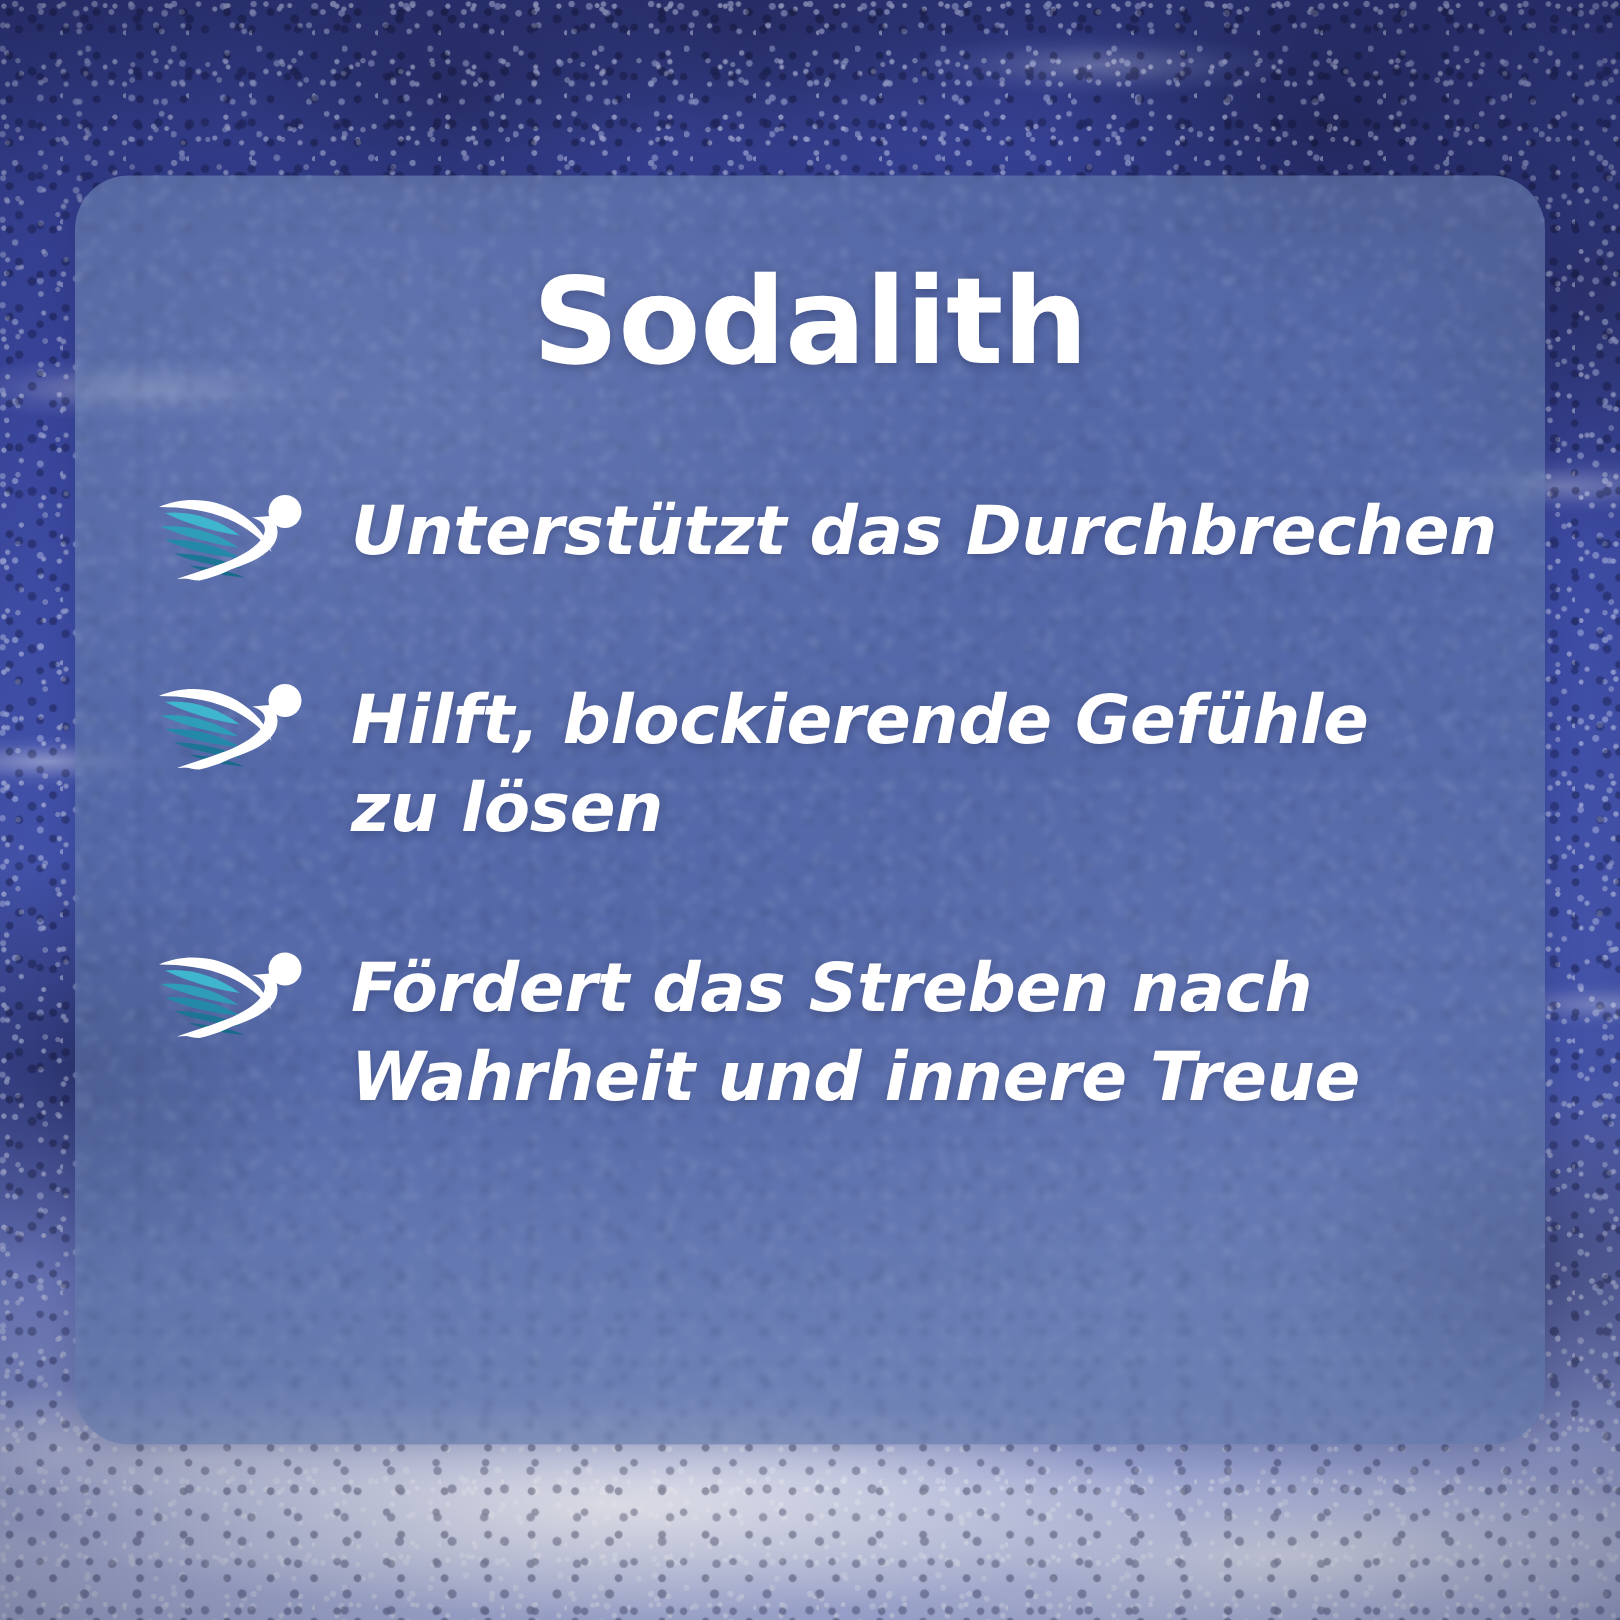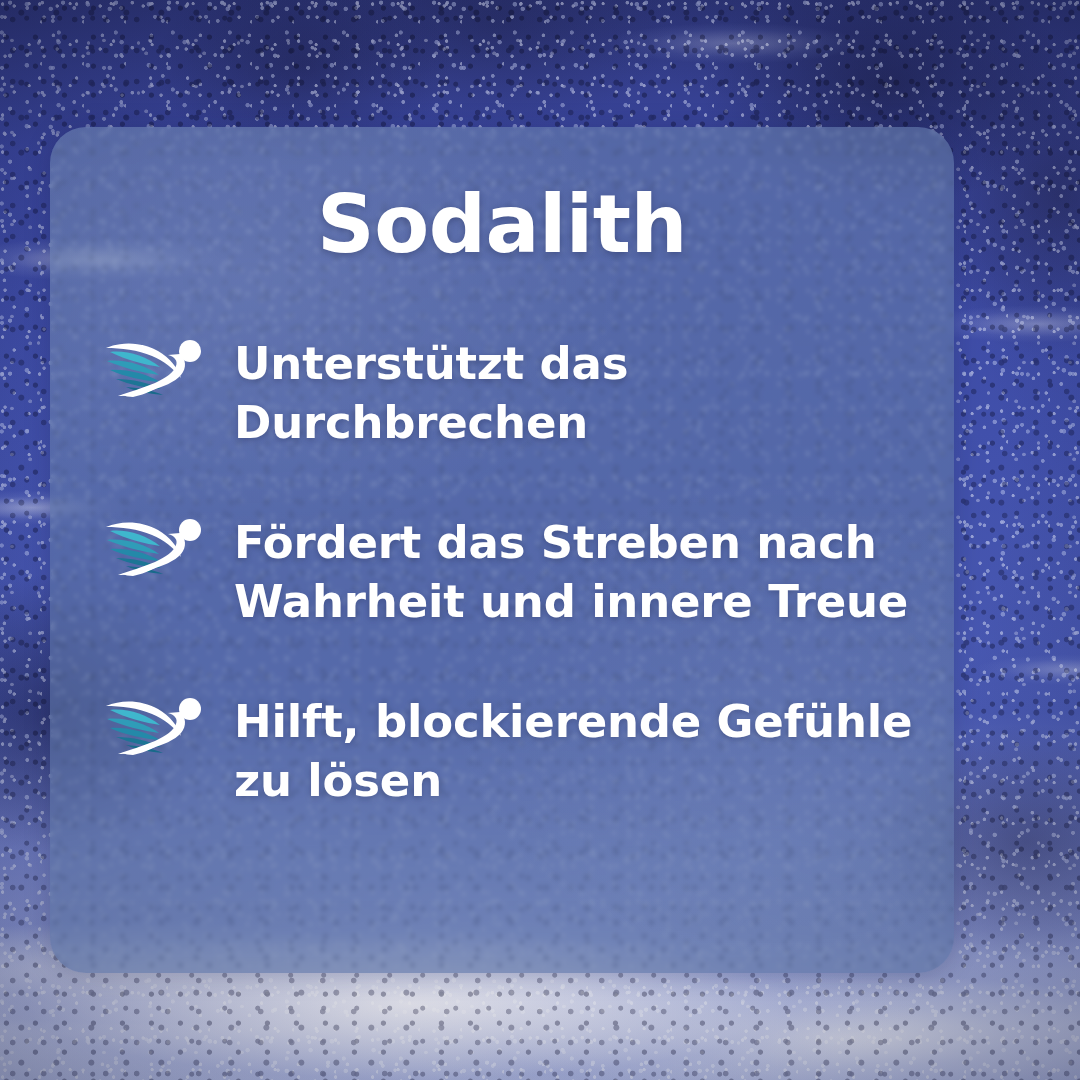--- a/index.html
+++ b/index.html
@@ -97,22 +97,22 @@
   .stone-vignette {
     position: absolute;
     inset: 0;
     background: radial-gradient(ellipse 78% 70% at 50% 45%, rgba(0,0,0,0) 55%, rgba(14,16,46,0.34) 100%);
   }
 
   
   .card {
     position: absolute;
     left: 50px;
-    top: 127px;
-    width: 904px;
+    top: 117px;
+    width: 980px;
     height: 846px;
     border-radius: 36px;
     background: rgba(96,118,168,0.62);
     backdrop-filter: blur(2px);
     box-shadow: 0 2px 26px rgba(18,22,58,0.22);
     box-sizing: border-box;
     padding: 0;
     overflow: hidden;
   }
   .card-sheen {
@@ -171,20 +171,21 @@
 
   .bullet-text {
     color: #ffffff;
     font-size: 45px;
     font-weight: 700;
     line-height: 1.32;
     letter-spacing: -0.2px;
     text-shadow: 0 2px 6px rgba(24,30,66,0.30);
     max-width: 790px;
     padding-top: 2px;
+    font-style: italic;
   }
 </style>
 </head>
 <body>
 
 <div id="poster">
 
   <div class="stone-bg"></div>
   <div class="stone-grain"></div>
   <div class="stone-grain-dark"></div>
@@ -213,20 +214,41 @@
               <path d="M78 20 C84 25 85 34 79 41 C73 48 61 53 47 57 C35 60 24 62 16 62 C27 58 41 54 53 49 C64 44 72 38 74 32 C76 27 73 23 66 21 Z" fill="#ffffff"></path>
 
               <path d="M20 61 C34 58 50 54 62 48 C56 55 44 60 31 63 C27 63 23 62 20 61 Z" fill="#ffffff"></path>
 
               <circle cx="88" cy="17" r="11" fill="#ffffff"></circle>
             </svg>
           </span>
           <div class="bullet-text">
             <span>Unterstützt das Durchbrechen</span>
             <br>
+          </div>
+        </div>
+
+        <div class="bullet">
+          <span class="bullet-icon">
+            <svg viewBox="0 0 104 66" xmlns="http://www.w3.org/2000/svg" aria-hidden="true">
+              <path d="M8 18 C24 16 44 22 58 33 C44 31 24 26 8 18 Z" fill="#3fb6cd"></path>
+              <path d="M5 27 C22 25 43 31 57 41 C42 39 21 34 5 27 Z" fill="#2f9cb8"></path>
+              <path d="M8 36 C25 35 45 40 58 48 C43 47 23 43 8 36 Z" fill="#2489a9"></path>
+              <path d="M14 45 C30 45 48 49 59 55 C45 54 28 51 14 45 Z" fill="#1d7595"></path>
+              <path d="M24 53 C38 54 52 57 61 61 C49 60 35 58 24 53 Z" fill="#186a8a"></path>
+              <path d="M4 14 C20 7 40 8 56 17 C68 24 76 34 79 44 C72 35 62 27 50 22 C36 16 19 14 4 14 Z" fill="#ffffff"></path>
+              <path d="M78 20 C84 25 85 34 79 41 C73 48 61 53 47 57 C35 60 24 62 16 62 C27 58 41 54 53 49 C64 44 72 38 74 32 C76 27 73 23 66 21 Z" fill="#ffffff"></path>
+              <path d="M20 61 C34 58 50 54 62 48 C56 55 44 60 31 63 C27 63 23 62 20 61 Z" fill="#ffffff"></path>
+              <circle cx="88" cy="17" r="11" fill="#ffffff"></circle>
+            </svg>
+          </span>
+          <div class="bullet-text">
+            <span>Hilft, blockierende Gefühle</span>
+            <br>
+            <span>zu lösen</span>
           </div>
         </div>
 
         <div class="bullet">
           <span class="bullet-icon">
             <svg viewBox="0 0 104 66" xmlns="http://www.w3.org/2000/svg" aria-hidden="true">
               <path d="M8 18 C24 16 44 22 58 33 C44 31 24 26 8 18 Z" fill="#3fb6cd"></path>
               <path d="M5 27 C22 25 43 31 57 41 C42 39 21 34 5 27 Z" fill="#2f9cb8"></path>
               <path d="M8 36 C25 35 45 40 58 48 C43 47 23 43 8 36 Z" fill="#2489a9"></path>
               <path d="M14 45 C30 45 48 49 59 55 C45 54 28 51 14 45 Z" fill="#1d7595"></path>
@@ -237,37 +259,16 @@
               <circle cx="88" cy="17" r="11" fill="#ffffff"></circle>
             </svg>
           </span>
           <div class="bullet-text">
             <span>Fördert das Streben nach</span>
             <br>
             <span>Wahrheit und innere Treue</span>
           </div>
         </div>
 
-        <div class="bullet">
-          <span class="bullet-icon">
-            <svg viewBox="0 0 104 66" xmlns="http://www.w3.org/2000/svg" aria-hidden="true">
-              <path d="M8 18 C24 16 44 22 58 33 C44 31 24 26 8 18 Z" fill="#3fb6cd"></path>
-              <path d="M5 27 C22 25 43 31 57 41 C42 39 21 34 5 27 Z" fill="#2f9cb8"></path>
-              <path d="M8 36 C25 35 45 40 58 48 C43 47 23 43 8 36 Z" fill="#2489a9"></path>
-              <path d="M14 45 C30 45 48 49 59 55 C45 54 28 51 14 45 Z" fill="#1d7595"></path>
-              <path d="M24 53 C38 54 52 57 61 61 C49 60 35 58 24 53 Z" fill="#186a8a"></path>
-              <path d="M4 14 C20 7 40 8 56 17 C68 24 76 34 79 44 C72 35 62 27 50 22 C36 16 19 14 4 14 Z" fill="#ffffff"></path>
-              <path d="M78 20 C84 25 85 34 79 41 C73 48 61 53 47 57 C35 60 24 62 16 62 C27 58 41 54 53 49 C64 44 72 38 74 32 C76 27 73 23 66 21 Z" fill="#ffffff"></path>
-              <path d="M20 61 C34 58 50 54 62 48 C56 55 44 60 31 63 C27 63 23 62 20 61 Z" fill="#ffffff"></path>
-              <circle cx="88" cy="17" r="11" fill="#ffffff"></circle>
-            </svg>
-          </span>
-          <div class="bullet-text">
-            <span>Hilft, blockierende Gefühle</span>
-            <br>
-            <span>zu lösen</span>
-          </div>
-        </div>
-
       </div>
     </div>
   </div>
 </div>
 
 </body></html>

